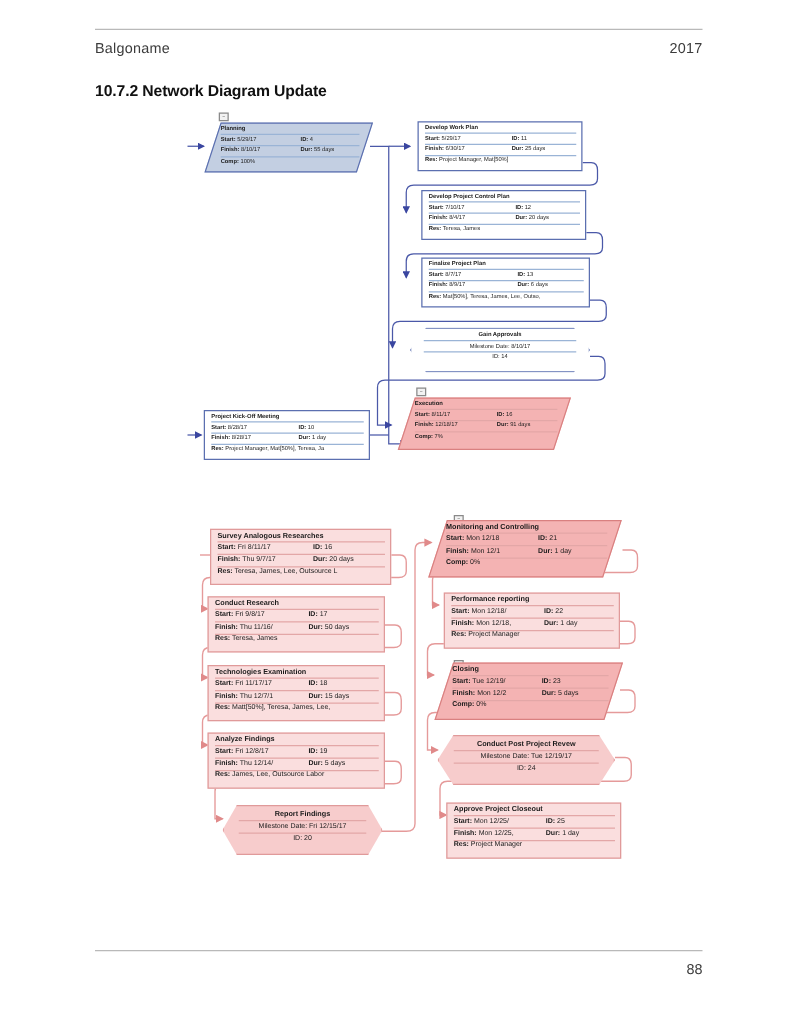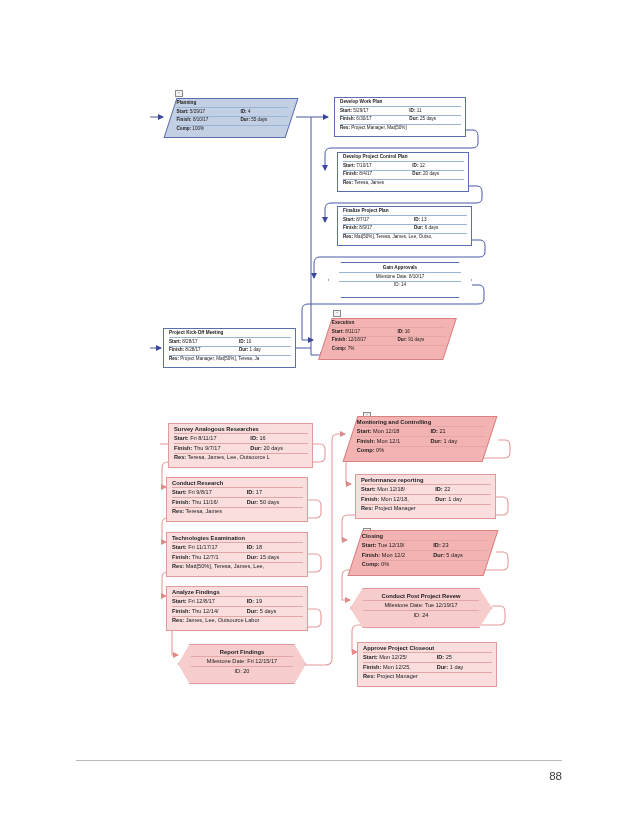--- a/index.html
+++ b/index.html
@@ -87,21 +87,27 @@
     position:absolute;width:6px;height:5px;border:.6px solid #8a8a8a;
     background:#f2f2f2;font-size:4px;line-height:4px;text-align:center;color:#444;
   }
   .inner{display:block;}
 </style>
 </head>
 <body>
 
 <div class="page">
 
-
+  <div class="doc-header">
+    <div class="hrule"></div>
+    <span>Balgoname</span>
+    <span>2017</span>
+  </div>
+
+  <div class="doc-title">10.7.2 Network Diagram Update</div>
 
   <div class="diagram">
 
     <svg width="638" height="826">
       <defs>
         <marker id="arrB" markerWidth="6" markerHeight="6" refX="5" refY="3" orient="auto">
           <path d="M0,0 L6,3 L0,6 z" fill="#3a46a0"></path>
         </marker>
         <marker id="arrP" markerWidth="6" markerHeight="6" refX="5" refY="3" orient="auto">
           <path d="M0,0 L6,3 L0,6 z" fill="#e08a8a"></path>

